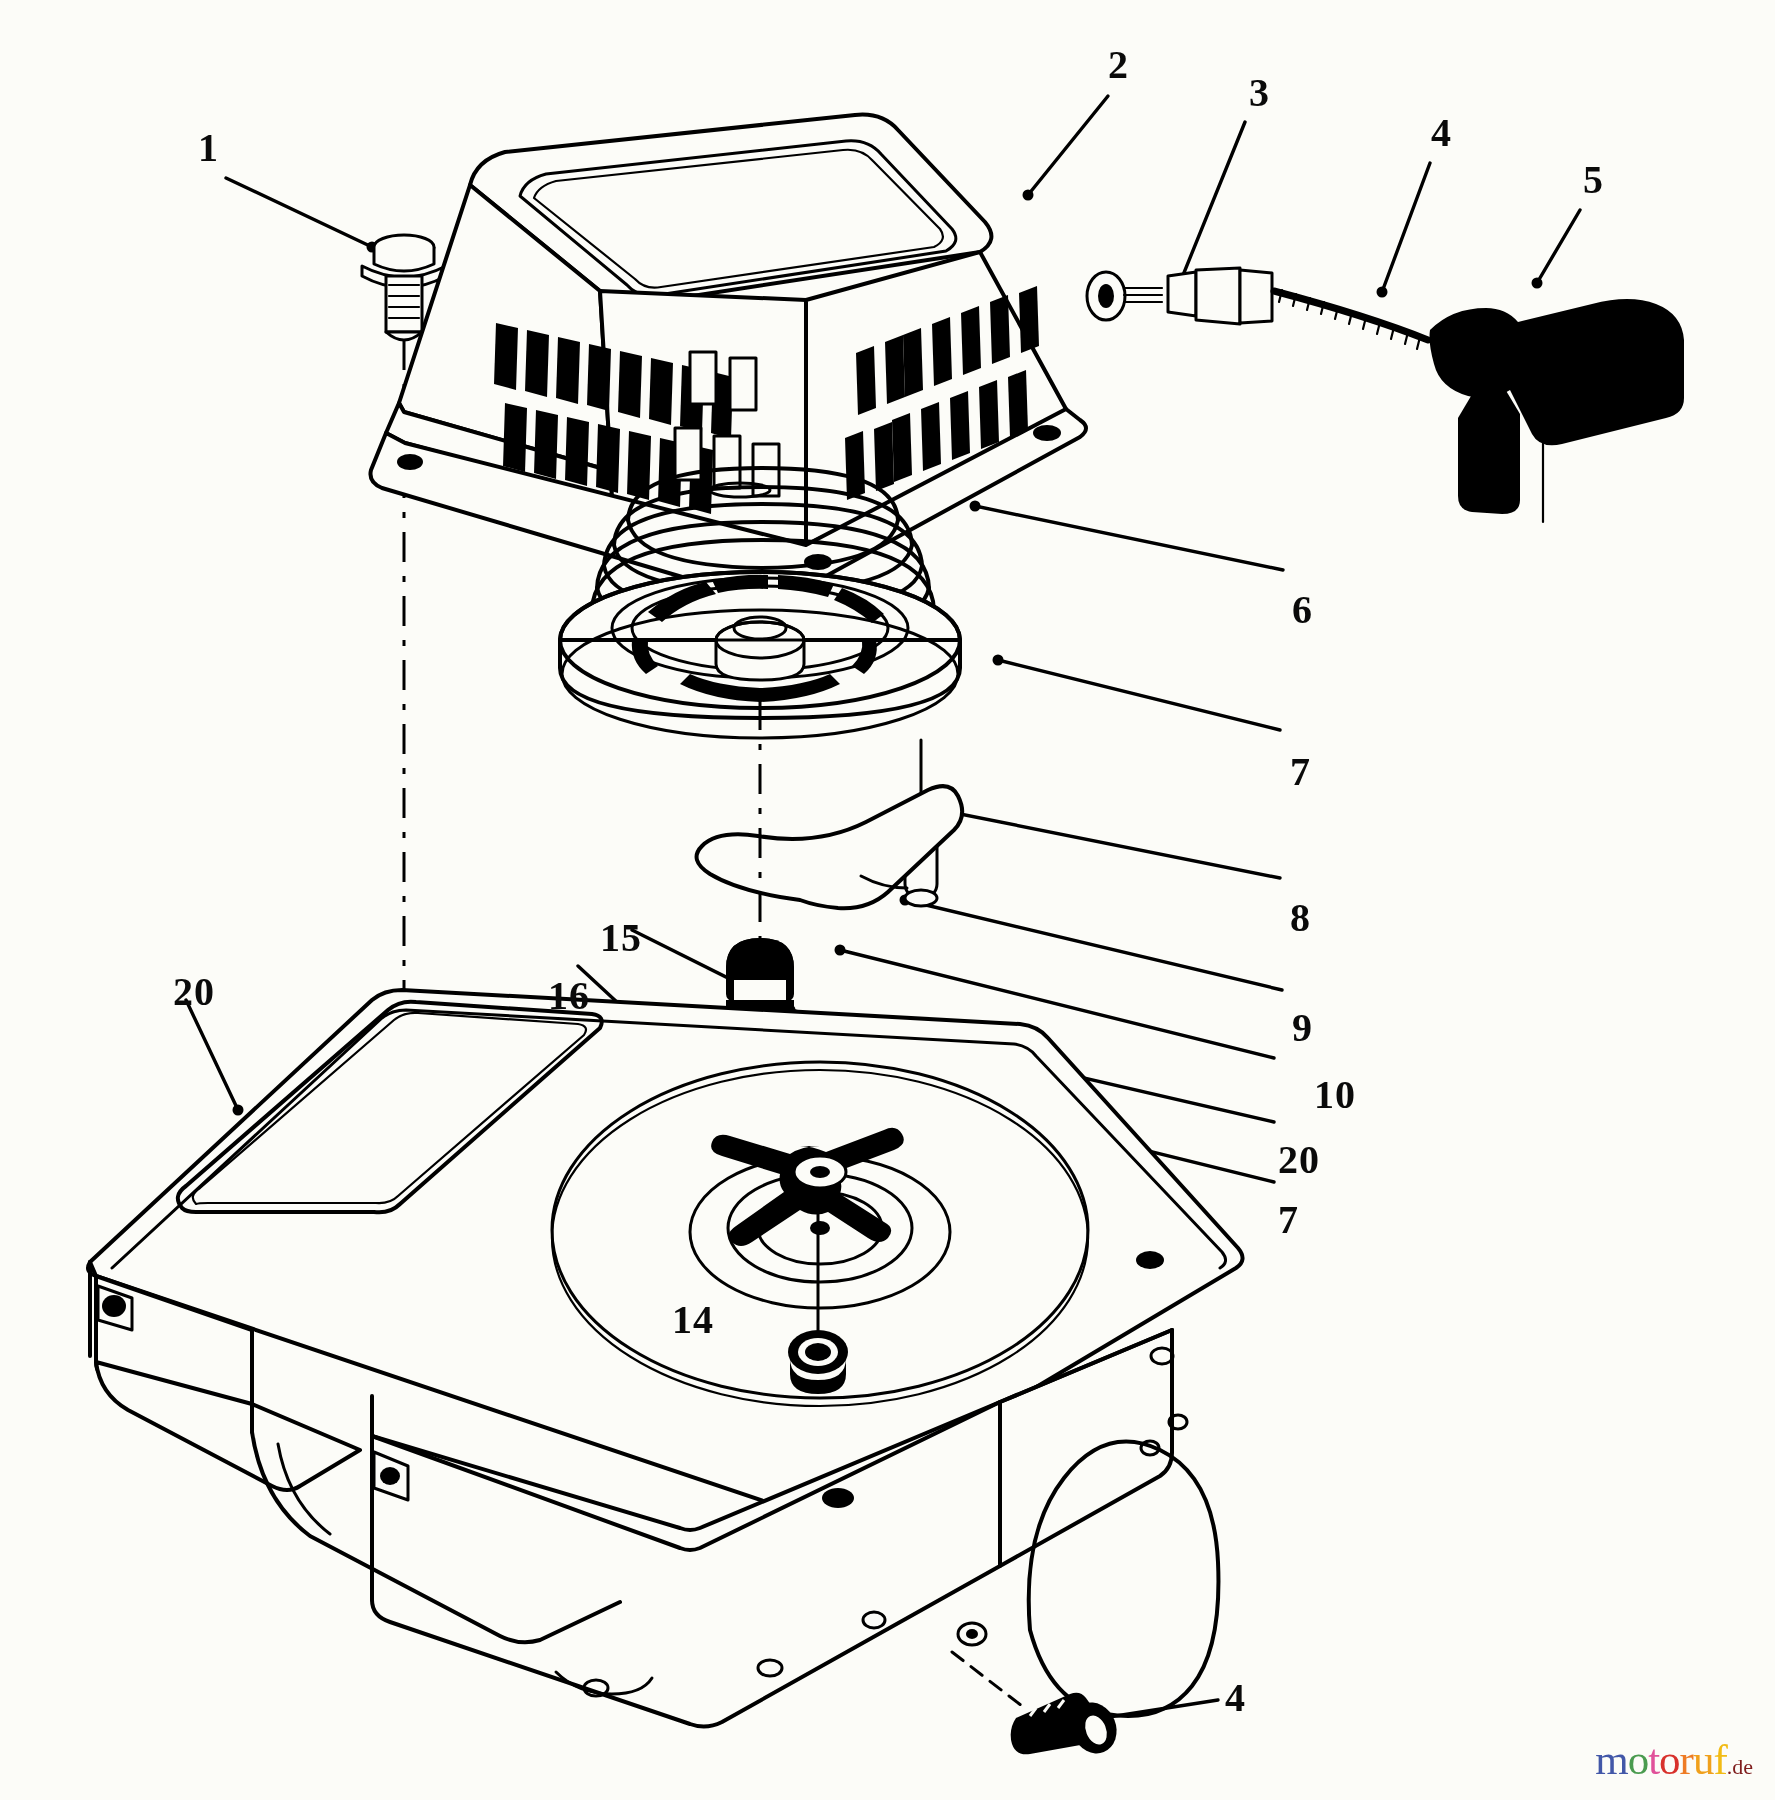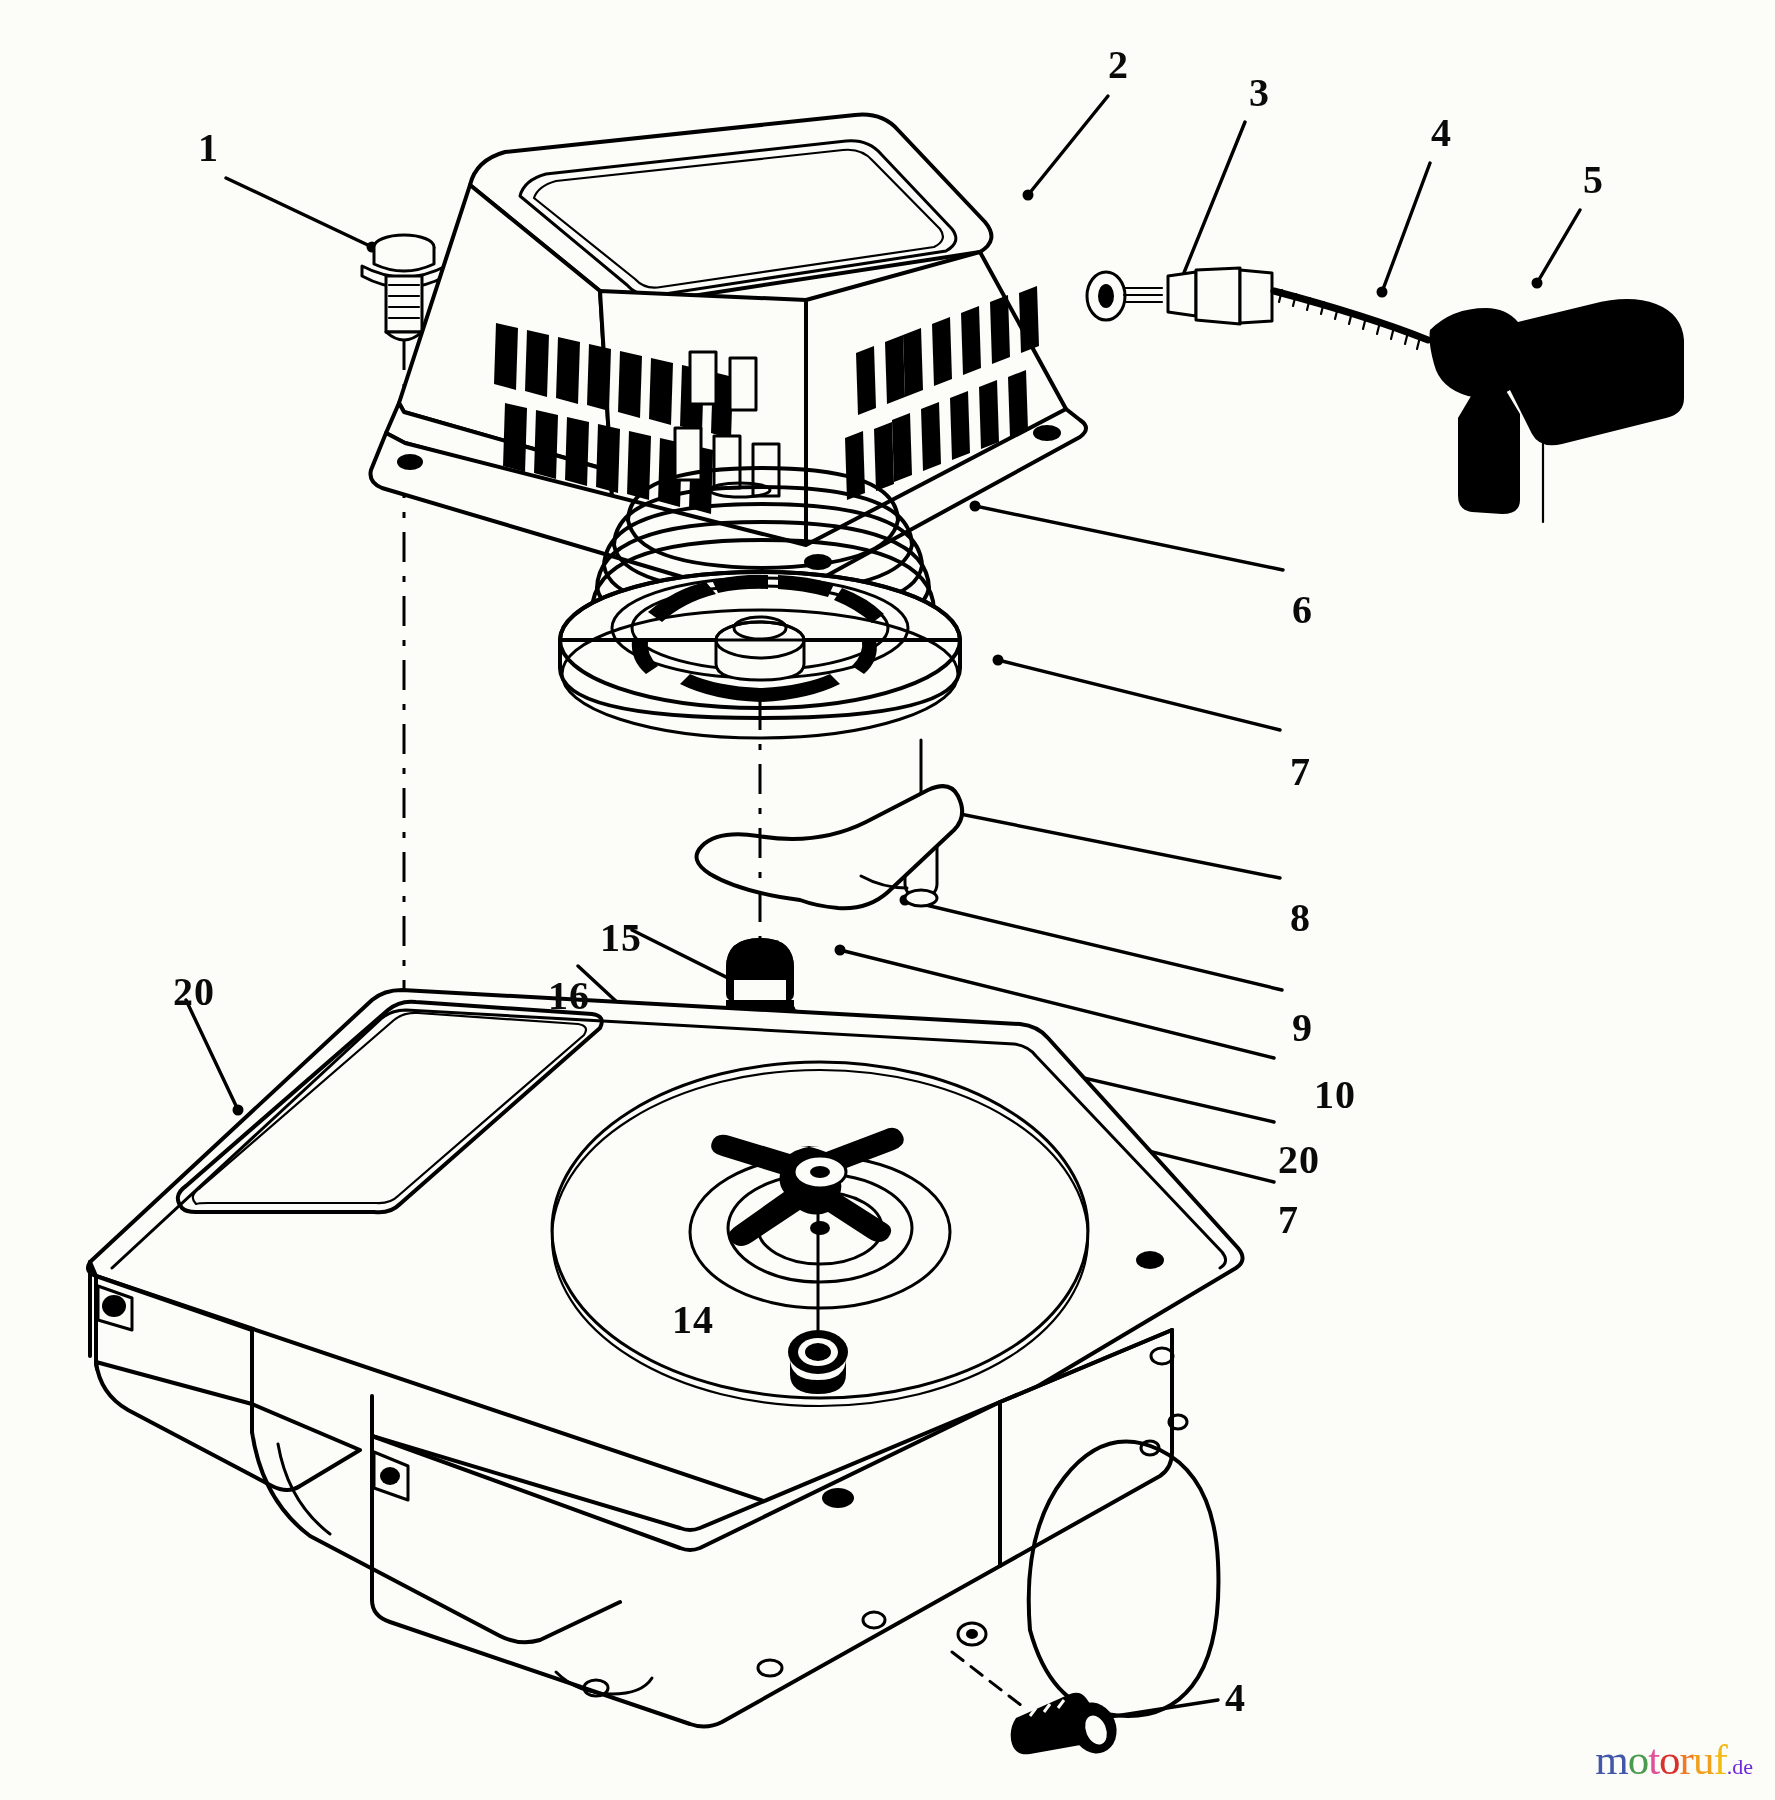--- a/index.html
+++ b/index.html
@@ -4,21 +4,21 @@
 <title>Parts Diagram</title>
 <style>
   html,body{margin:0;padding:0;background:#fdfdfa;}
   body{font-family:"Liberation Serif",serif;}
   #stage{position:relative;width:1775px;height:1800px;background:#fcfcf8;overflow:hidden;}
   #stage svg{position:absolute;left:0;top:0;}
   .callout{position:absolute;font-family:"Liberation Serif",serif;font-weight:bold;
            font-size:40px;color:#0a0a0a;letter-spacing:1px;line-height:1;white-space:nowrap;}
   #wm{position:absolute;right:22px;bottom:16px;font-family:"Liberation Serif",serif;
       font-size:43px;font-weight:400;letter-spacing:-1px;}
-  #wm .d{font-size:22px;color:#6d28d9;letter-spacing:0;}
+  #wm .d{font-size:22px;color:#7f1d1d;letter-spacing:0;}
 </style>
 </head>
 <body>
 
 <div id="stage">
 
   <svg width="1775" height="1800" viewBox="0 0 1775 1800">
     <defs>
       <style>
         .ln{fill:none;stroke:#000;stroke-width:4;stroke-linecap:round;stroke-linejoin:round;}

